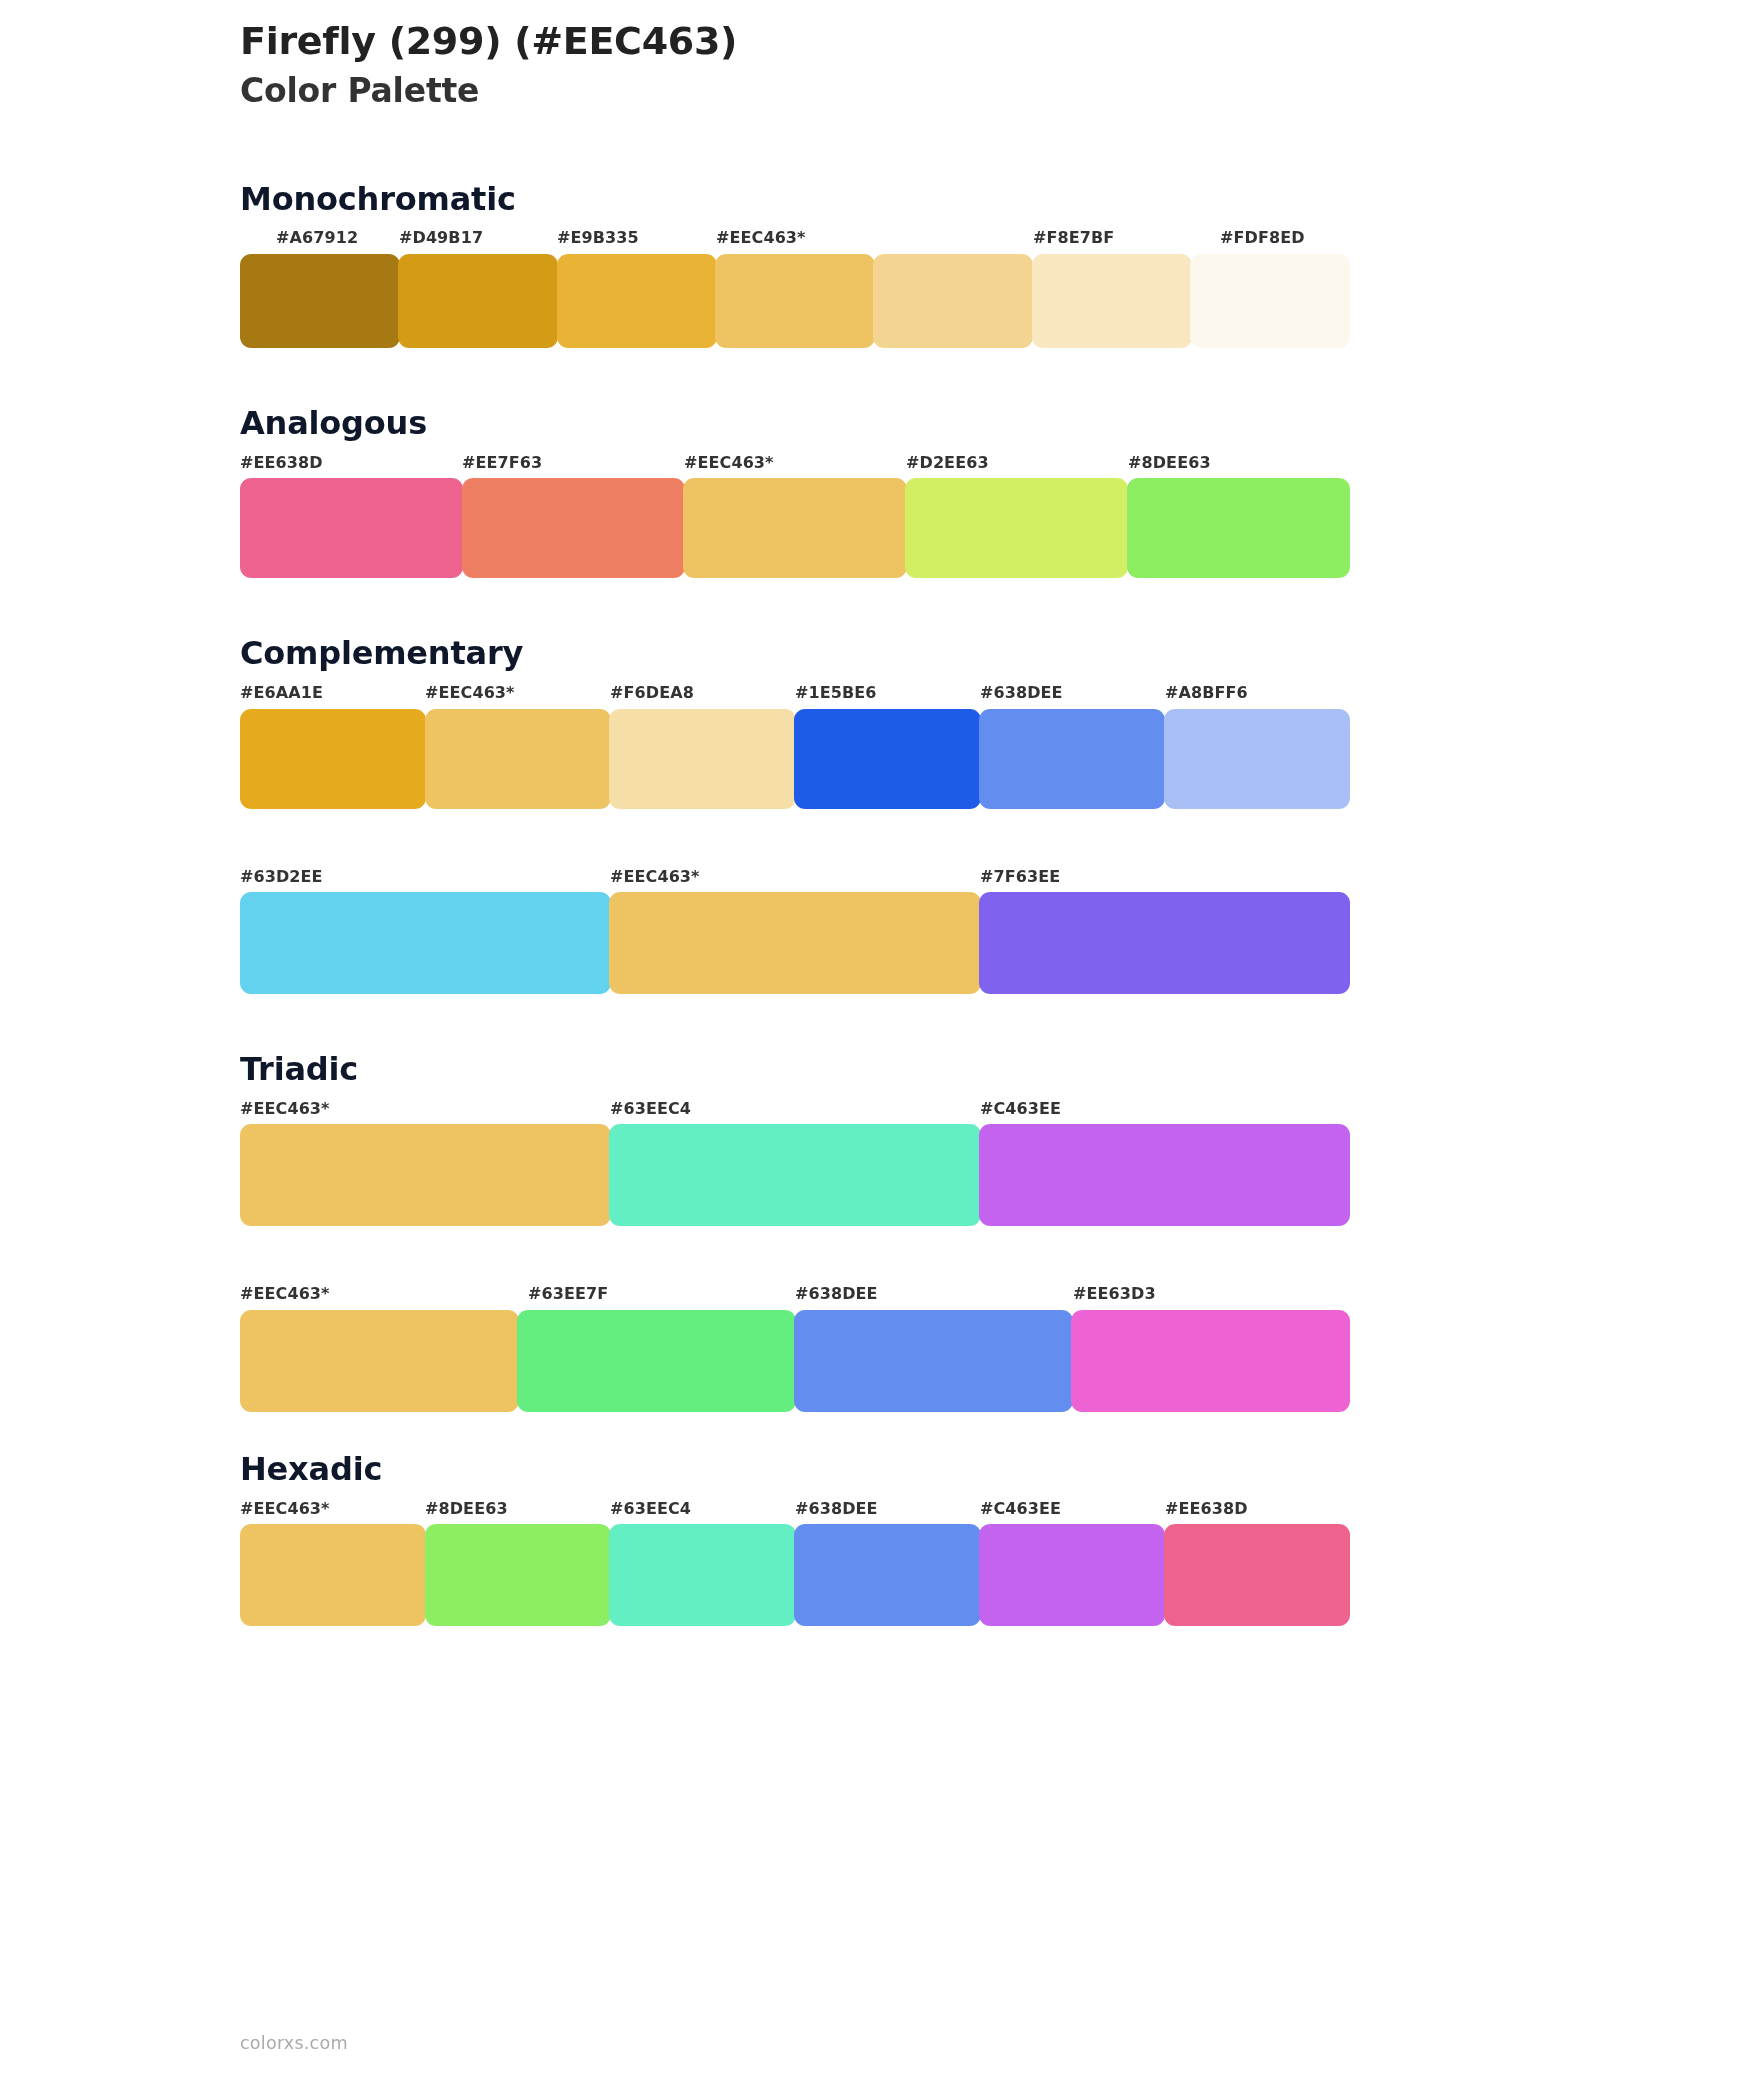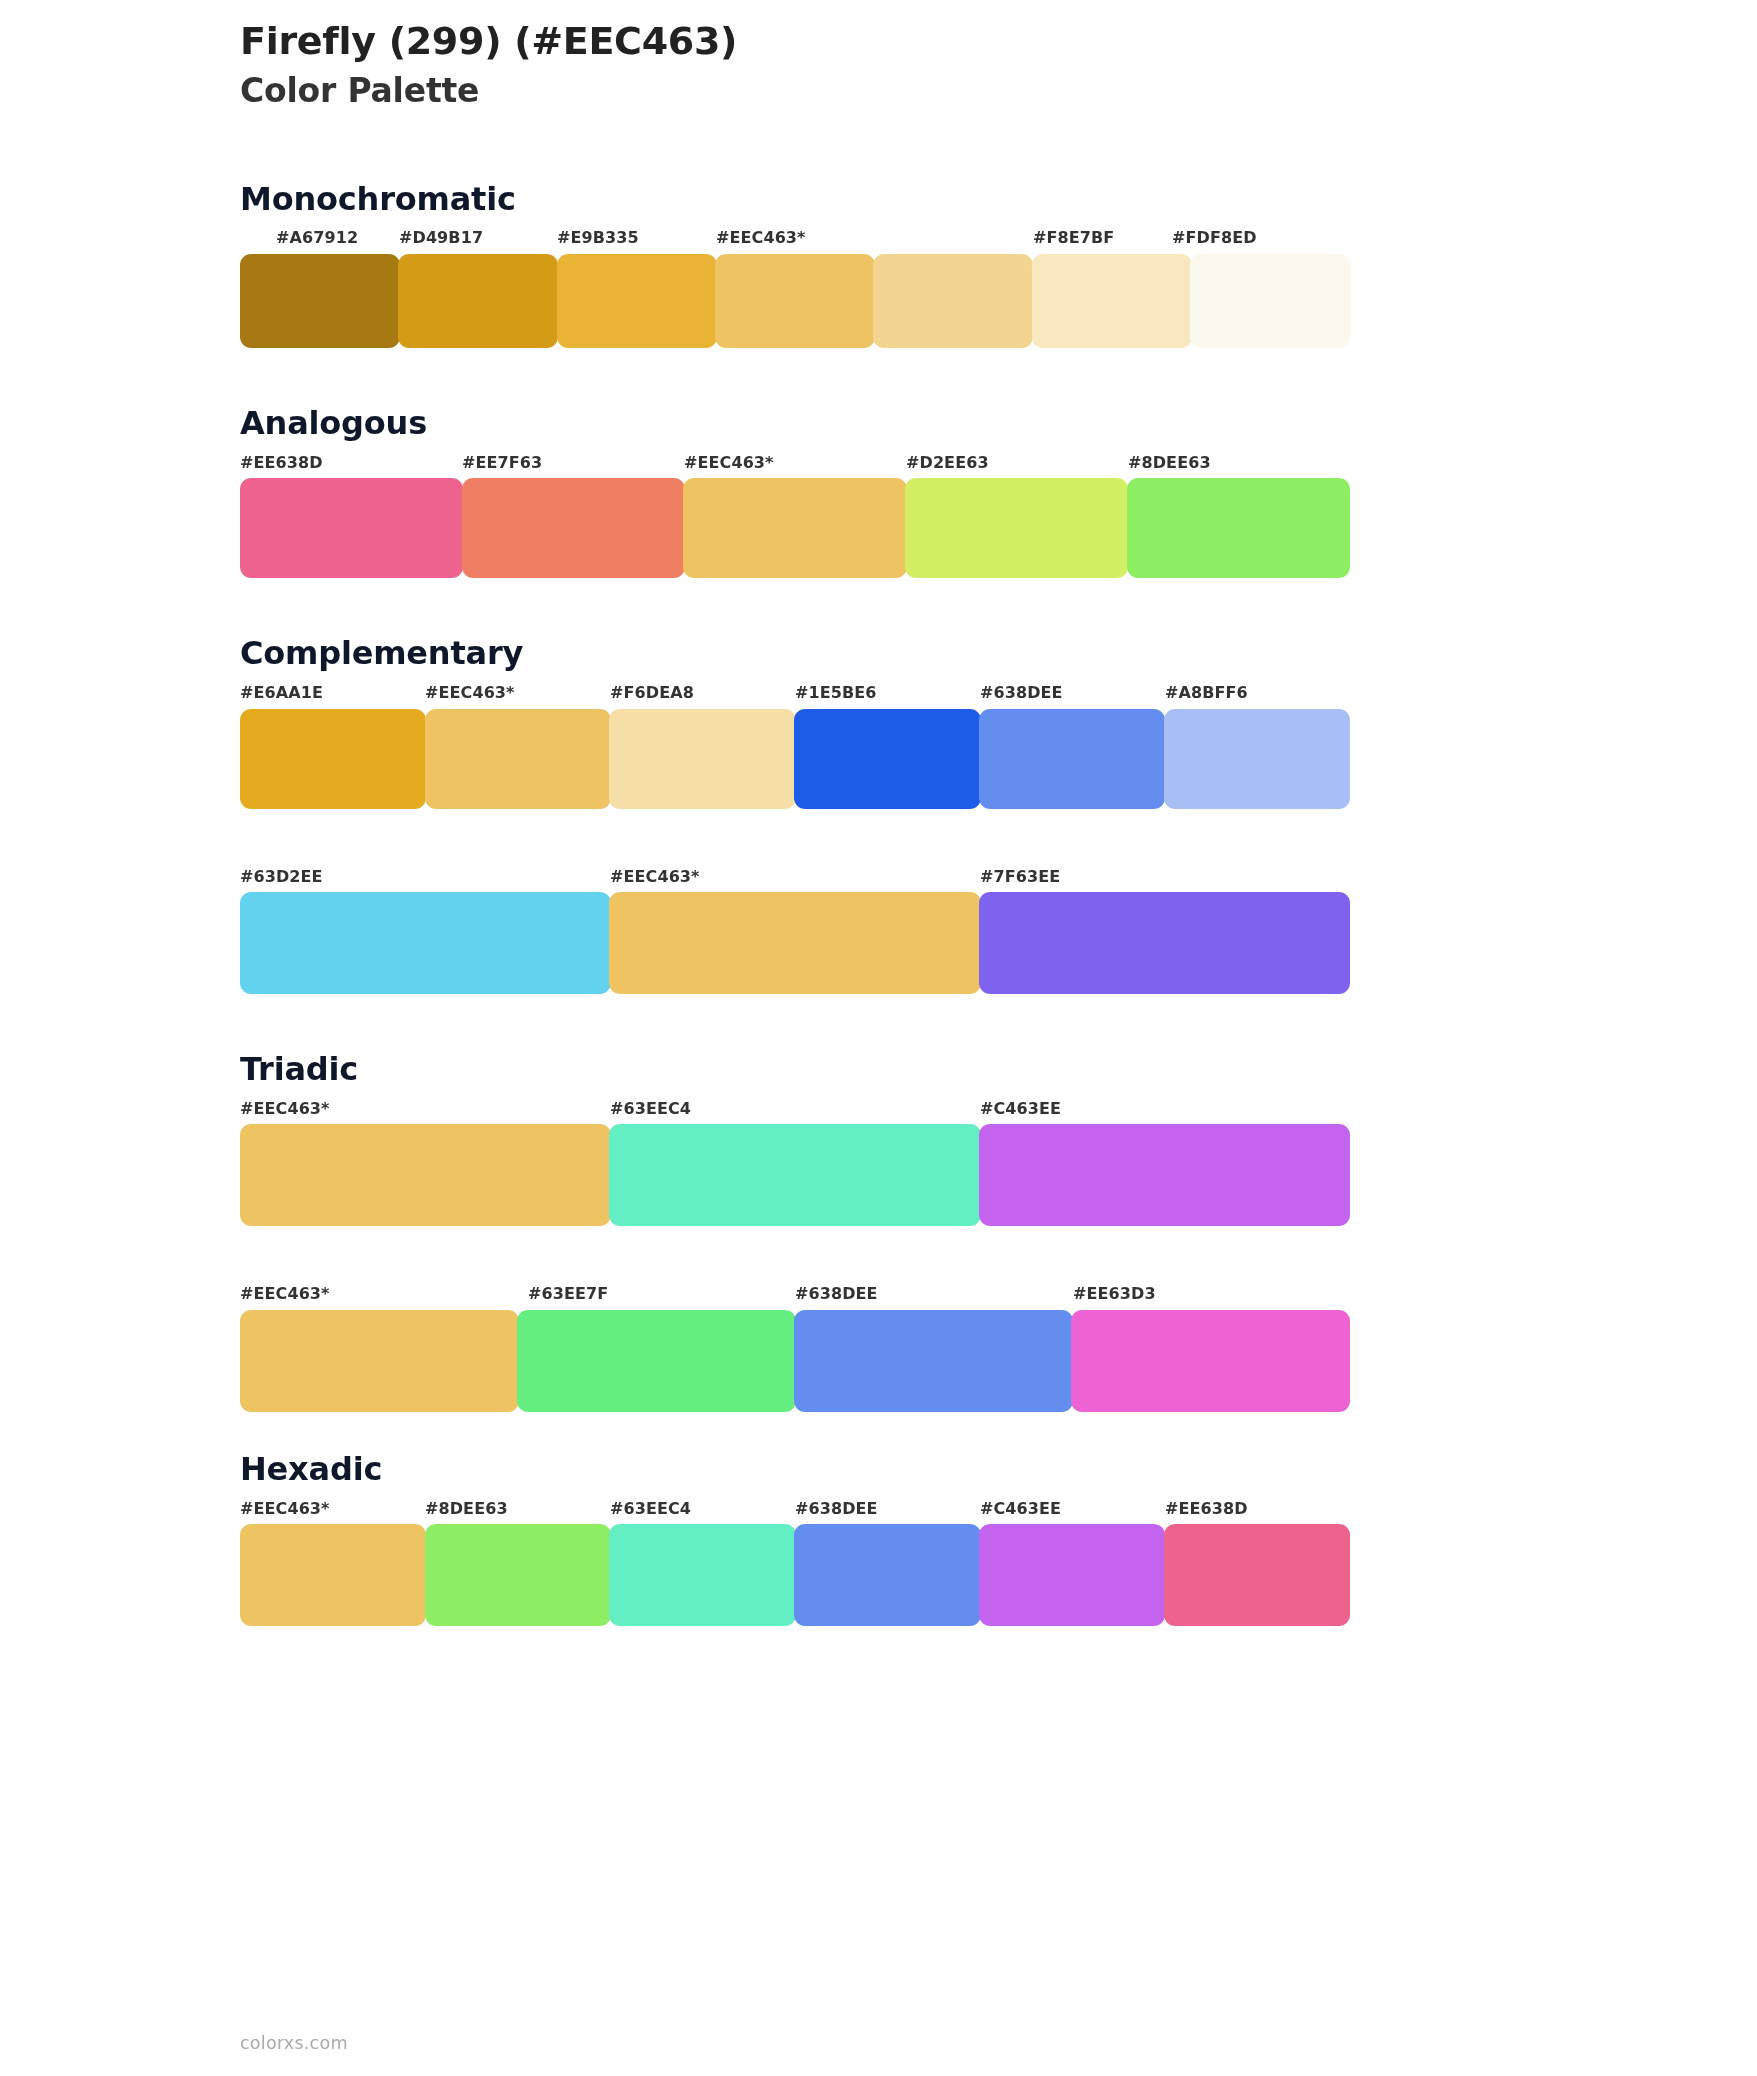--- a/index.html
+++ b/index.html
@@ -134,21 +134,21 @@
   <div class="sections" id="sections-root">
       <div class="section">
         <div class="section-title">Monochromatic</div>
         <div class="swatch-labels">
           <span class="swatch-label" style="left: 0px; margin-left: 36px;">#A67912</span>
           <span class="swatch-label" style="left: 159px;">#D49B17</span>
           <span class="swatch-label" style="left: 317px;">#E9B335</span>
           <span class="swatch-label" style="left: 476px;">#EEC463*</span>
           <span class="swatch-label" style="left: 634px; margin-top: 30px;">#F3D591</span>
           <span class="swatch-label" style="left: 793px;">#F8E7BF</span>
-          <span class="swatch-label" style="left: 932px;">#FDF8ED</span>
+          <span class="swatch-label" style="left: 980px;">#FDF8ED</span>
         </div>
         <div class="swatch-row row-mono">
           <div class="swatch" title="#A67912" style="background: rgb(166, 121, 18);"></div>
           <div class="swatch" title="#D49B17" style="background: rgb(212, 155, 23);"></div>
           <div class="swatch" title="#E9B335" style="background: rgb(233, 179, 53);"></div>
           <div class="swatch" title="#EEC463*" style="background: rgb(238, 196, 99);"></div>
           <div class="swatch" title="#F3D591" style="background: rgb(243, 213, 145);"></div>
           <div class="swatch" title="#F8E7BF" style="background: rgb(248, 231, 191);"></div>
           <div class="swatch" title="#FDF8ED" style="background: rgb(253, 248, 237);"></div>
         </div>

